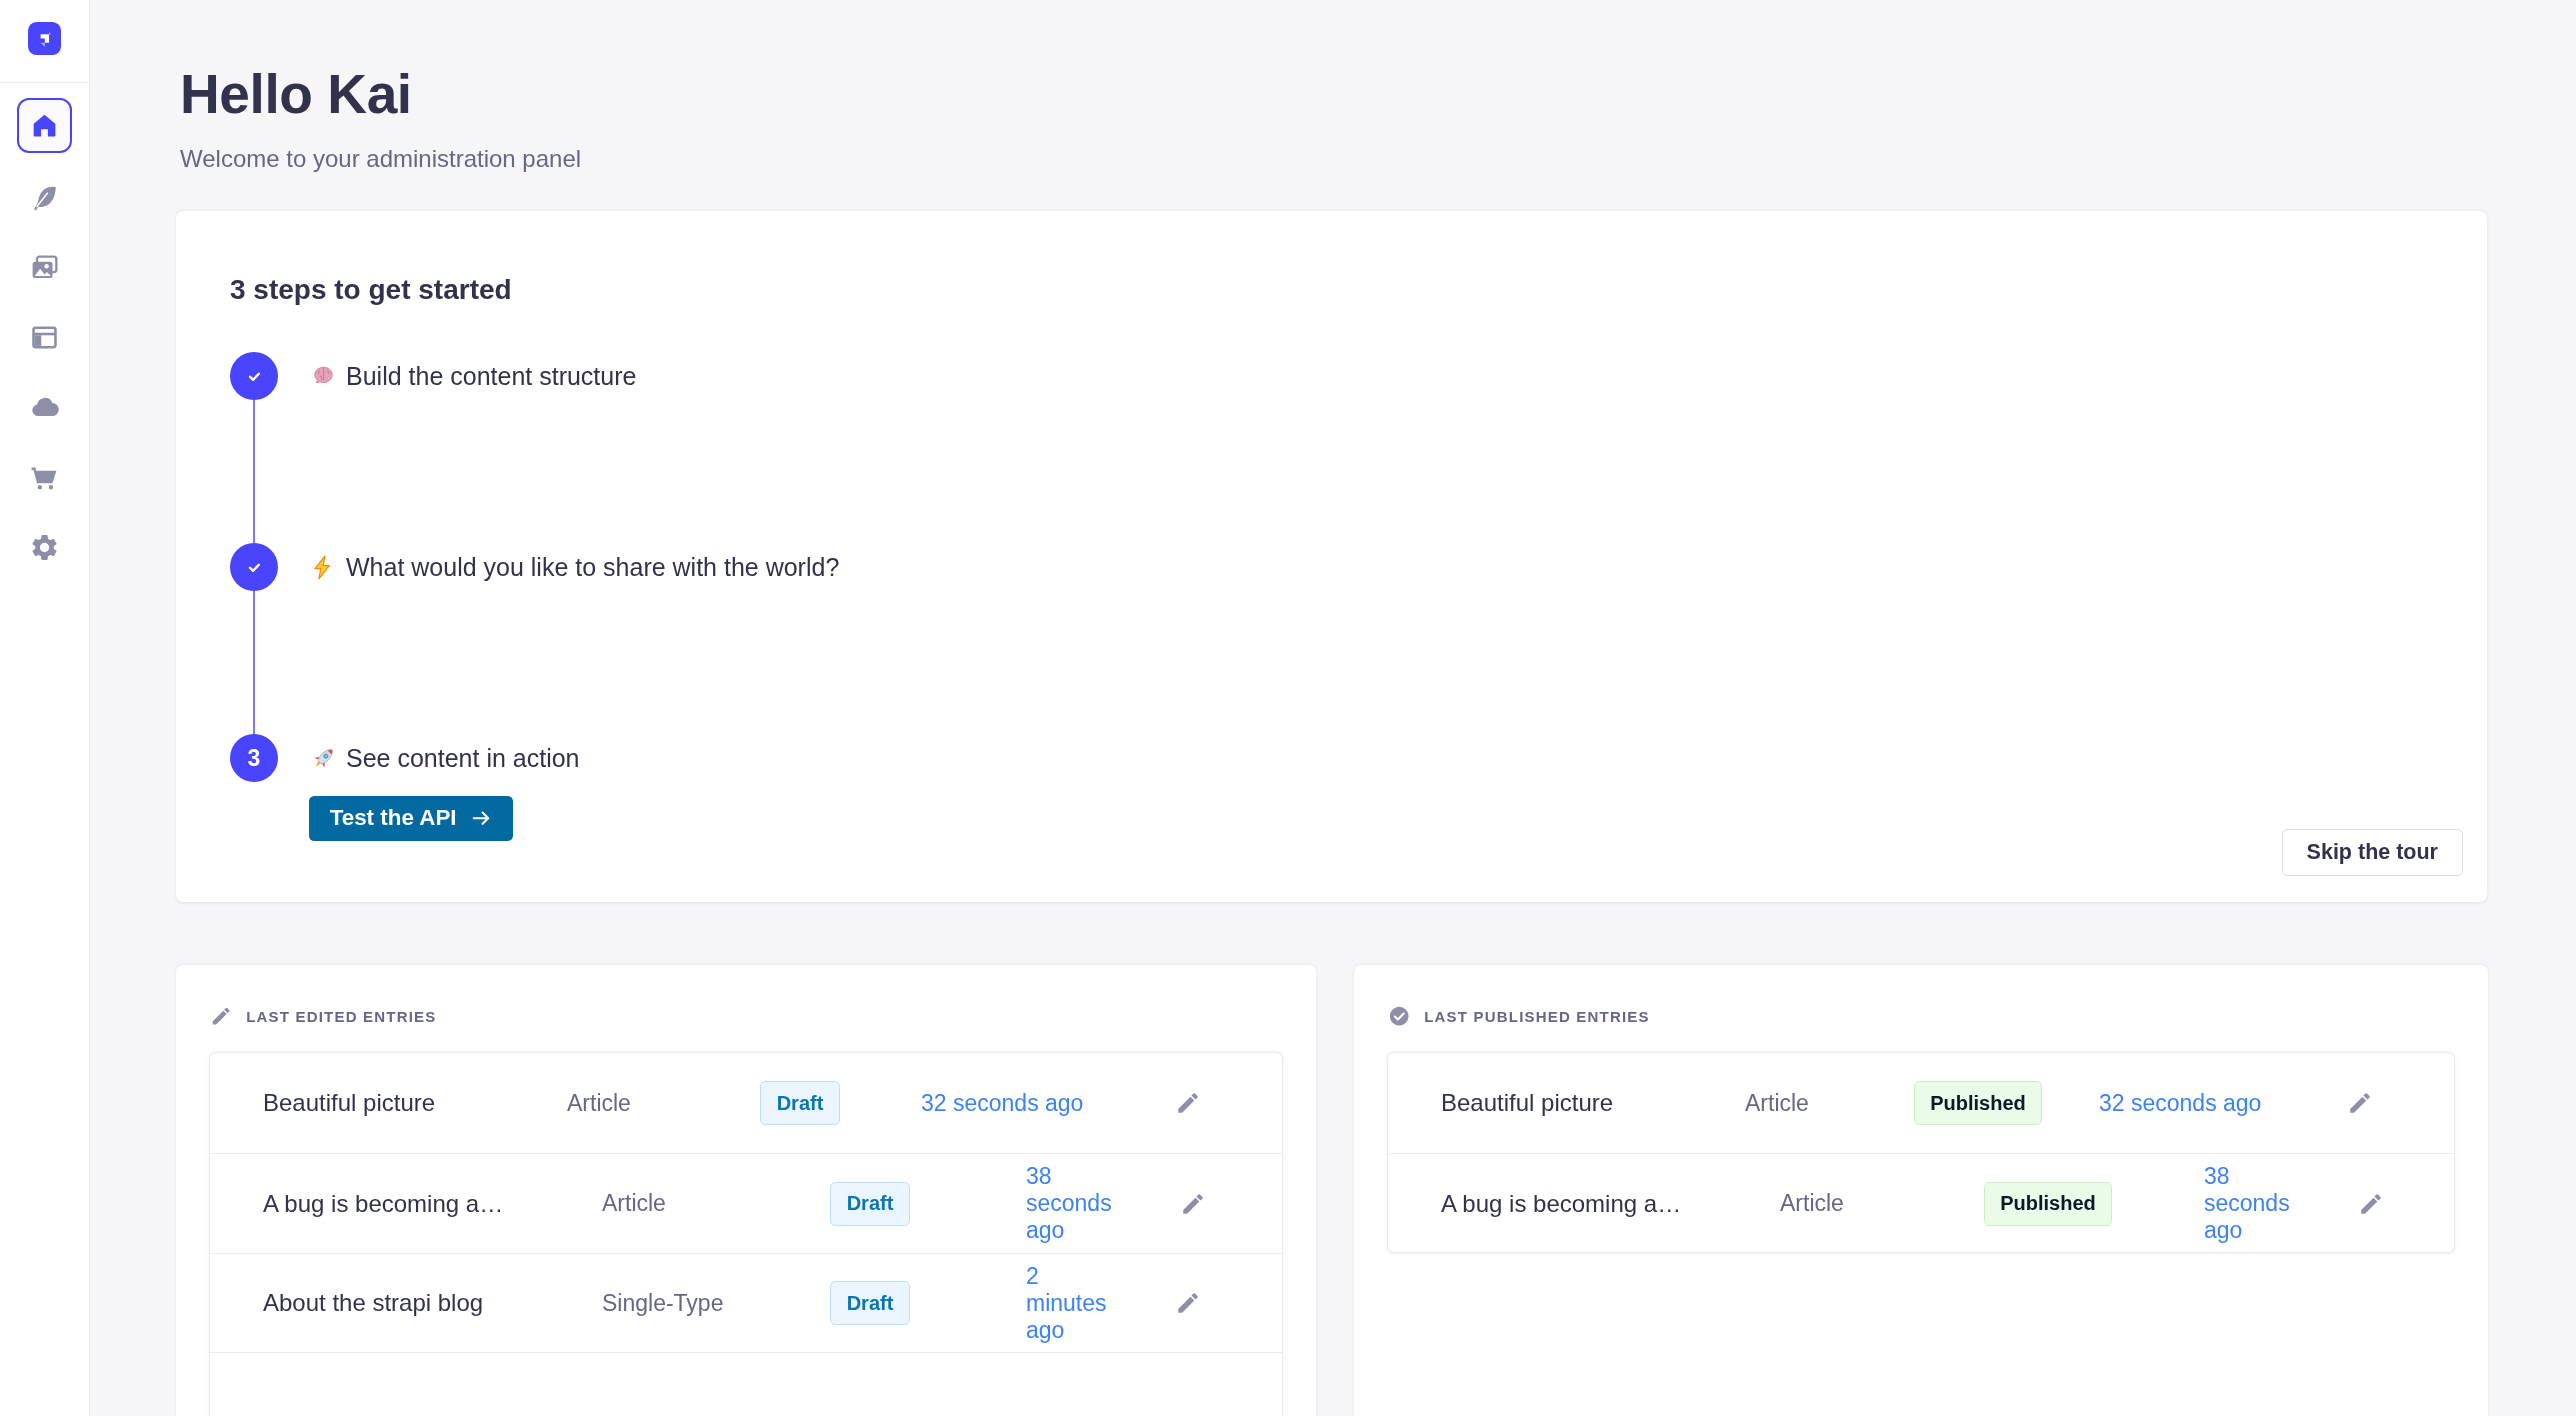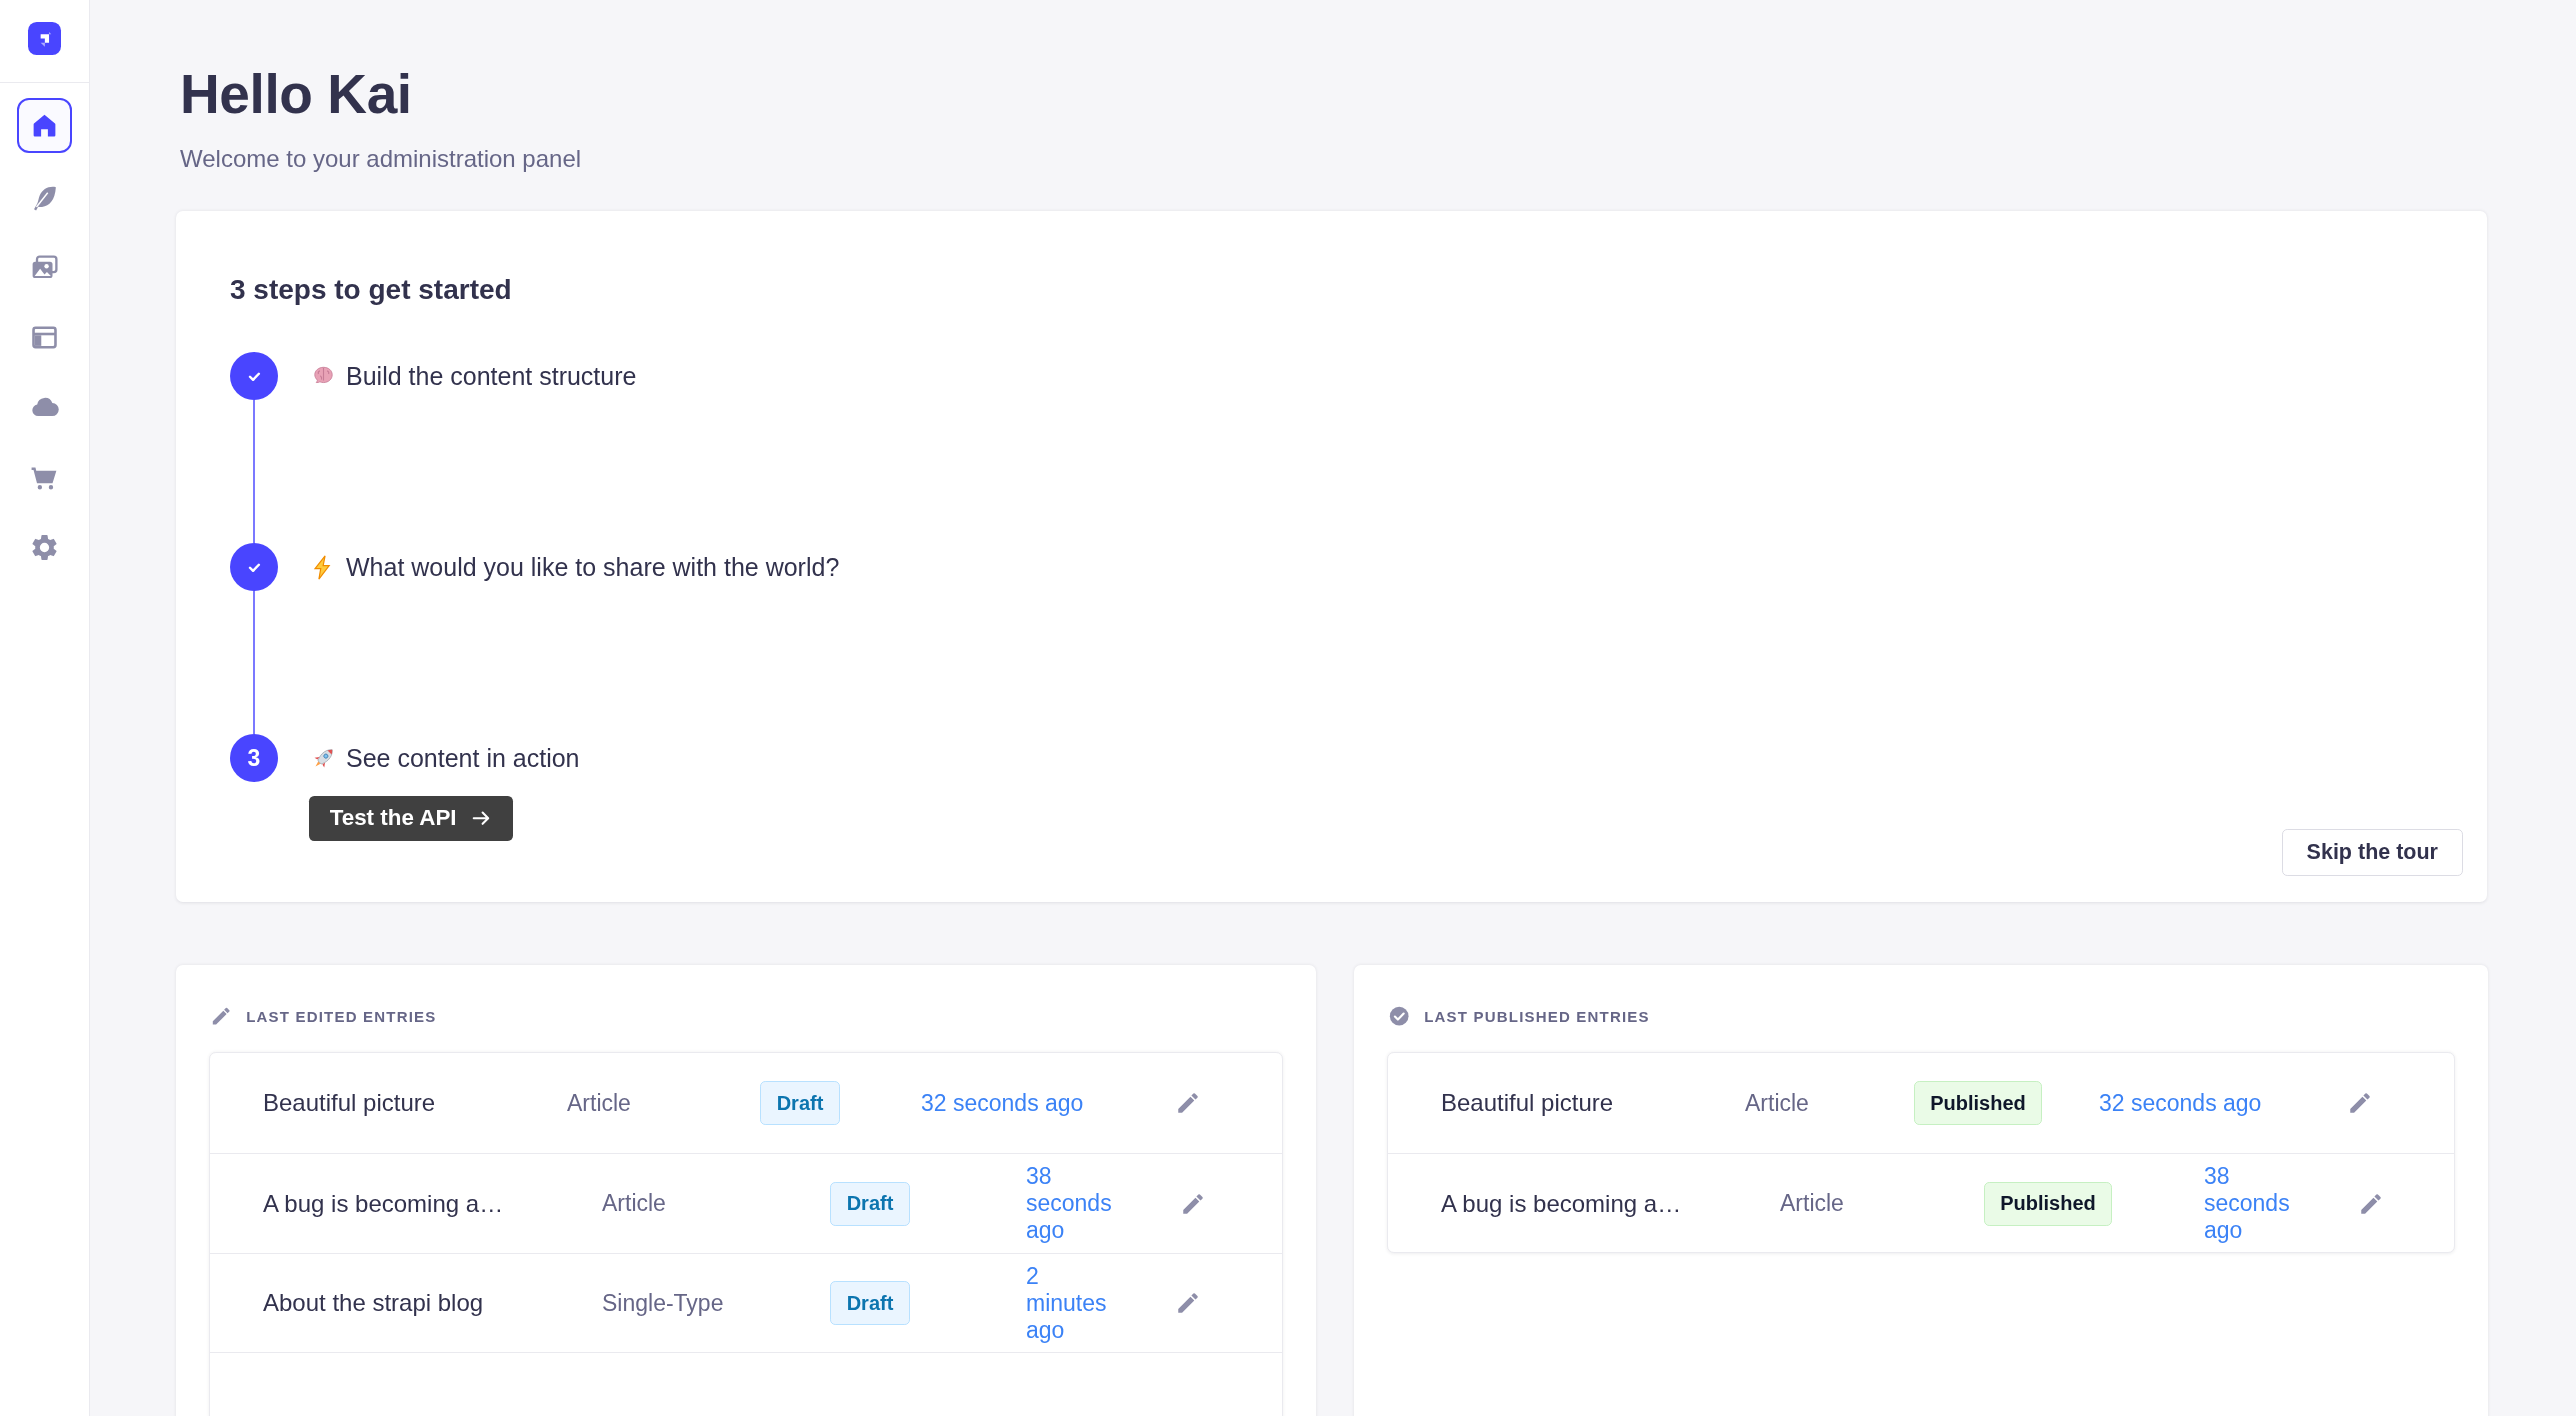--- a/index.html
+++ b/index.html
@@ -67,21 +67,21 @@
   .step-body { margin-left:31px; }
   .step-label {
     height:48px; display:flex; align-items:center; gap:8px;
     font-size:25px; font-weight:500; color:#32324d;
   }
   .emoji { width:29px; height:29px; flex:none; }
   .cta-btn {
     margin-top:13.8px; margin-left:0;
     display:inline-flex; align-items:center; gap:13.8px;
     height:45px; padding:0 20.7px;
-    background:#404040; color:#ffffff; border:none; border-radius:5.2px;
+    background:#0369a1; color:#ffffff; border:none; border-radius:5.2px;
     font-family:inherit; font-size:22.4px; font-weight:600; cursor:pointer;
   }
   .skip-btn {
     position:absolute; right:24px; bottom:26px;
     height:47px; padding:0 24px;
     background:#ffffff; border:0.9px solid #dcdce4; border-radius:5.2px;
     font-family:inherit; font-size:21.5px; font-weight:700; color:#32324d; cursor:pointer;
   }
 
   

